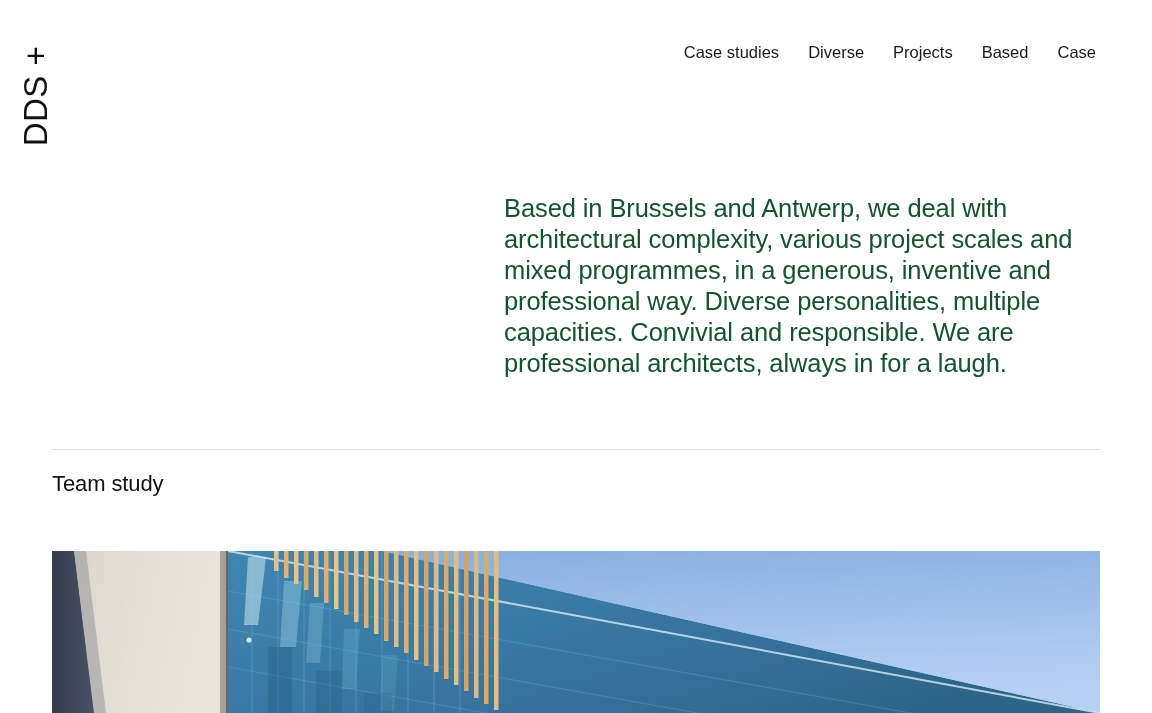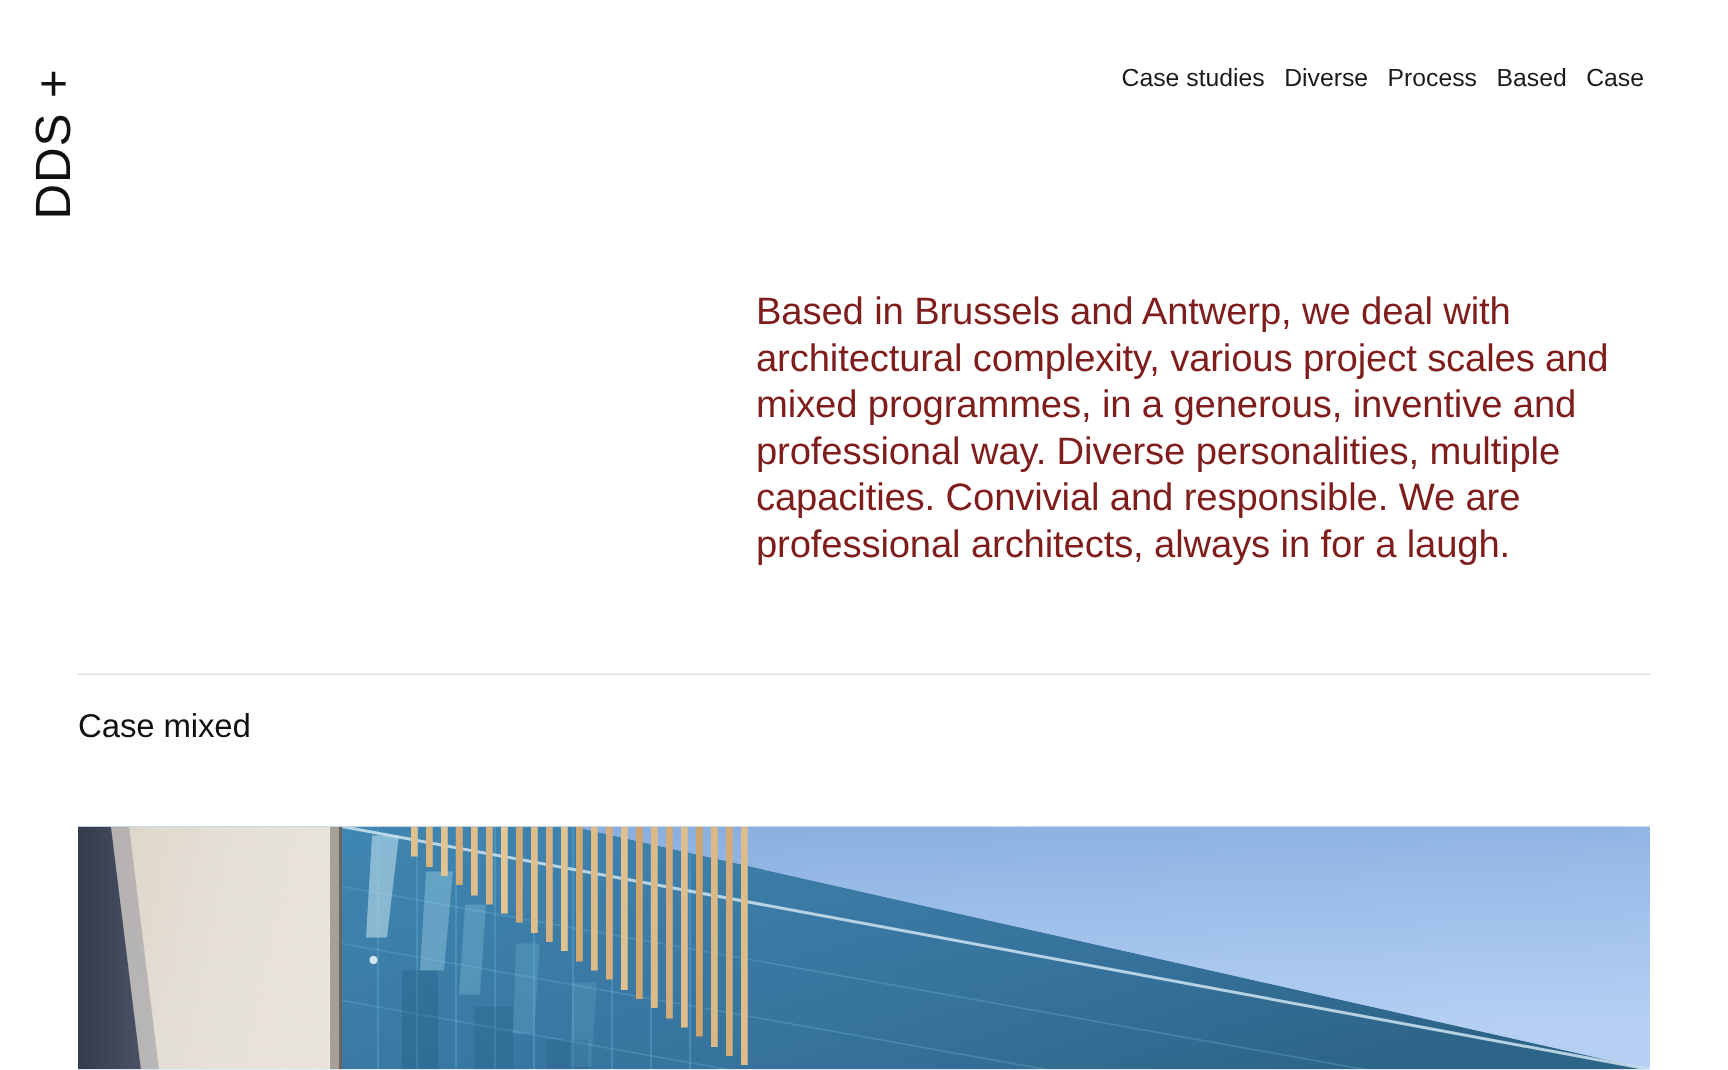--- a/index.html
+++ b/index.html
@@ -46,21 +46,21 @@
     line-height: 1;
     color: #111111;
   }
 
   .main-nav {
     position: absolute;
     right: 56px;
     top: 44px;
     display: flex;
     align-items: center;
-    gap: 13px;
+    gap: 29px;
   }
   .nav-link {
     font-size: 16.5px;
     font-weight: 400;
     line-height: 1;
     color: #1a1a1a;
     text-decoration: none;
     white-space: nowrap;
     cursor: pointer;
   }
@@ -70,21 +70,21 @@
     position: absolute;
     left: 504px;
     top: 193px;
     width: 600px;
   }
   .intro-text {
     font-size: 25.5px;
     line-height: 31px;
     font-weight: 400;
     letter-spacing: -0.1px;
-    color: #7f1d1d;
+    color: #14532d;
   }
 
   
   .divider {
     position: absolute;
     left: 52px;
     top: 449px;
     width: 1048px;
     height: 1px;
     background: #e2e2e2;
@@ -125,36 +125,36 @@
 
 <header class="site-header">
 
   <a class="brand" href="#">
     <span class="brand-text">DDS +</span>
   </a>
 
   <nav class="main-nav">
     <a class="nav-link" href="#">Case studies</a>
     <a class="nav-link" href="#">Diverse</a>
-    <a class="nav-link" href="#">Process</a>
+    <a class="nav-link" href="#">Projects</a>
     <a class="nav-link" href="#">Based</a>
     <a class="nav-link" href="#">Case</a>
   </nav>
 
 </header>
 
 <section class="intro">
   <p class="intro-text">Based in Brussels and Antwerp, we deal with architectural complexity, various project scales and mixed programmes, in a generous, inventive and professional way. Diverse personalities, multiple capacities. Convivial and responsible. We are professional architects, always in for a laugh.</p>
 </section>
 
 <div class="divider"></div>
 
 <section>
 
-  <h2 class="section-heading">Case mixed</h2>
+  <h2 class="section-heading">Team study</h2>
 
   <figure class="case-media">
     <svg class="case-photo" viewBox="0 0 1048 162" preserveAspectRatio="none">
       <defs>
         <linearGradient id="skyGrad" x1="0" y1="0" x2="0.25" y2="1">
           <stop offset="0%" stop-color="#86abdd"></stop>
           <stop offset="45%" stop-color="#9bbde9"></stop>
           <stop offset="100%" stop-color="#b6d0f4"></stop>
         </linearGradient>
 

